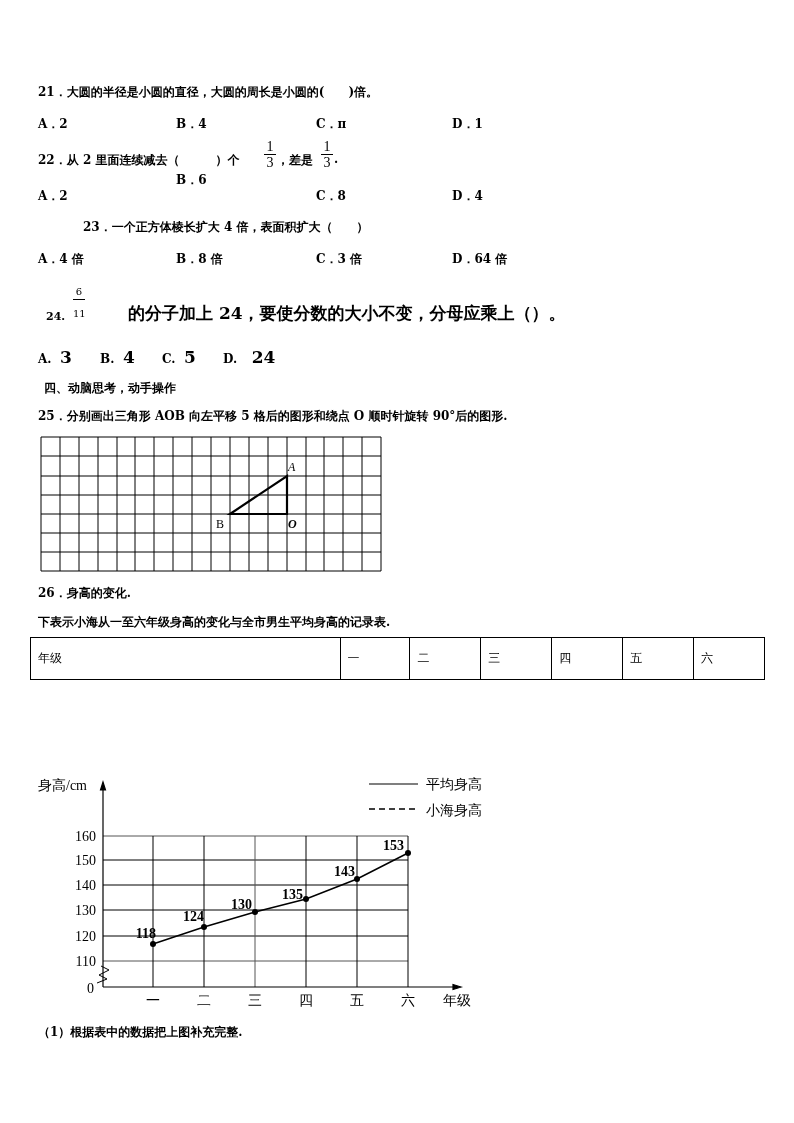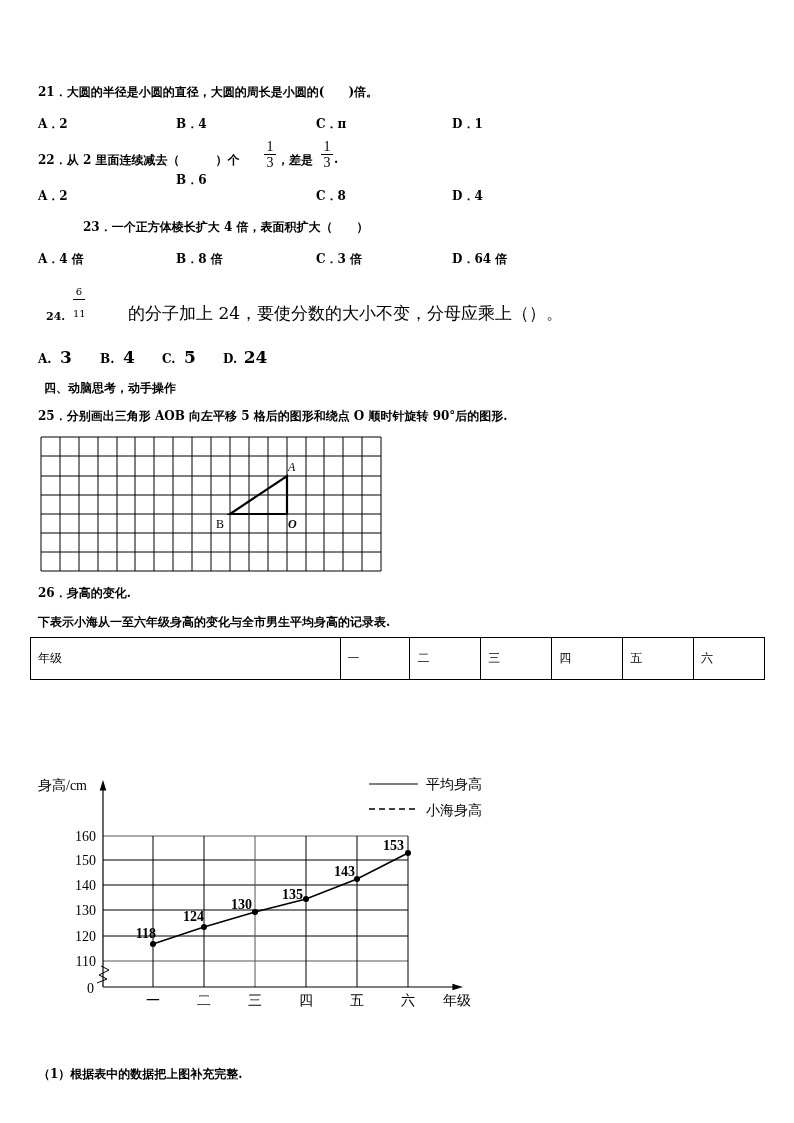--- a/index.html
+++ b/index.html
@@ -1,21 +1,21 @@
 <!DOCTYPE html>
 <html><head>
 <meta charset="utf-8">
 <style>
   html, body { margin:0; padding:0; background:#fff; }
   body { width:794px; height:1123px; position:relative; overflow:hidden;
          font-family:"DejaVu Serif","Liberation Serif",serif; color:#000; }
   .abs { position:absolute; white-space:nowrap; }
   .q { font-size:12px; font-weight:bold; }
   .opt { font-size:12px; font-weight:bold; }
-  .q24 { font-size:17px; font-weight:normal;padding-left:40px; }
+  .q24 { font-size:17px; font-weight:bold;padding-left:40px; }
   .frac { position:absolute; font-size:10px; text-align:center; line-height:11px; }
   .frac .bar { border-top:1px solid #000; }
   .frac22 { font-size:14px; line-height:15px; font-family:"Liberation Serif",serif; font-weight:normal; }
   table.data { position:absolute; left:30px; top:637px; width:735px; border-collapse:collapse; font-size:12px; }
   table.data td { border:1px solid #000; height:41px; padding:0 0 0 7px; vertical-align:middle; }
   table.data td.num { font-weight:bold; }
   svg text { font-family:"Liberation Serif","DejaVu Serif",serif; }
 </style>
 </head>
 <body>
@@ -63,21 +63,21 @@
 <div class="abs" style="left:100px;top:347px;font-weight:bold;">
   <span style="font-size:12px;">B.</span>
   <span style="font-size:17px;margin-left:3px;">4</span>
 </div>
 <div class="abs" style="left:162px;top:347px;font-weight:bold;">
   <span style="font-size:12px;">C.</span>
   <span style="font-size:17px;margin-left:3px;">5</span>
 </div>
 <div class="abs" style="left:223px;top:347px;font-weight:bold;">
   <span style="font-size:12px;">D.</span>
-  <span style="font-size:17px;margin-left:1px;">24</span>
+  <span style="font-size:17px;margin-left:9px;">24</span>
 </div>
 
 <div class="abs q" style="left:38px;top:380px;margin-left:6px;">四、动脑思考，动手操作</div>
 
 <div class="abs q" style="left:38px;top:408px;">25．分别画出三角形 AOB 向左平移 5 格后的图形和绕点 O 顺时针旋转 90°后的图形.</div>
 
 <svg class="abs" style="left:0;top:0;" width="794" height="1123">
   <g stroke="#000" stroke-width="1" fill="none">
 
     <line x1="41" y1="437" x2="41" y2="571"></line>
@@ -208,13 +208,13 @@
   <g font-size="14" font-weight="bold" text-anchor="end">
     <text x="156" y="938">118</text>
     <text x="204" y="921">124</text>
     <text x="252" y="909">130</text>
     <text x="303" y="899">135</text>
     <text x="355" y="876">143</text>
     <text x="404" y="850">153</text>
   </g>
 </svg>
 
-<div class="abs q" style="left:38px;top:1024px;margin-top:42px;">（1）根据表中的数据把上图补充完整.</div>
+<div class="abs q" style="left:38px;top:1024px;">（1）根据表中的数据把上图补充完整.</div>
 
 </body></html>

